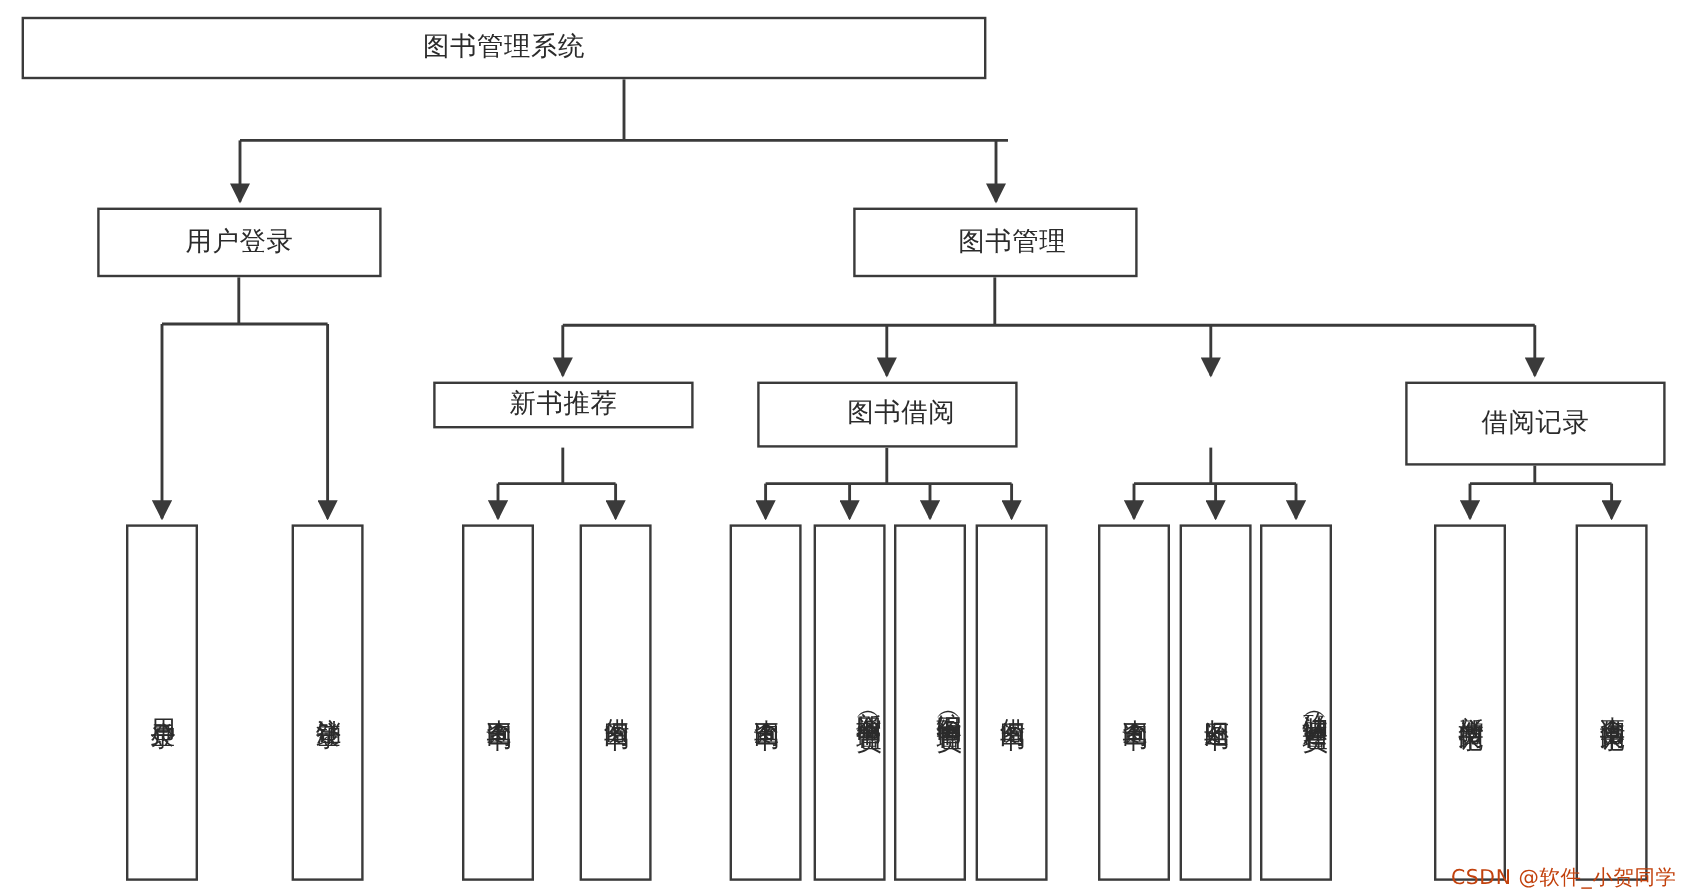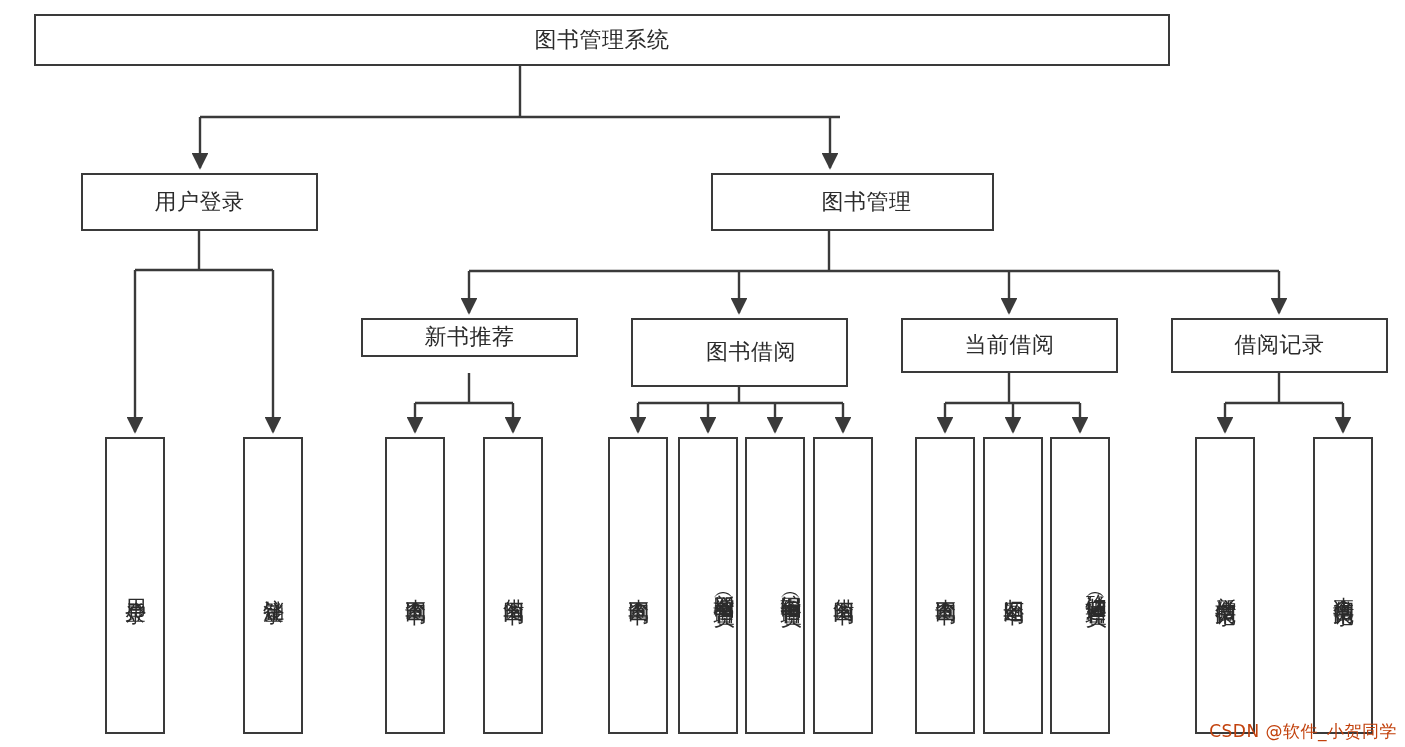--- a/index.html
+++ b/index.html
@@ -116,41 +116,38 @@
       <path d="M 1013 403 L 1013 432" marker-end="url(#arrow)"></path>
       <path d="M 1080 403 L 1080 432" marker-end="url(#arrow)"></path>
 
       <path d="M 1279 373 L 1279 403"></path>
       <path d="M 1225 403 L 1343 403"></path>
       <path d="M 1225 403 L 1225 432" marker-end="url(#arrow)"></path>
       <path d="M 1343 403 L 1343 432" marker-end="url(#arrow)"></path>
     </g>
   </svg>
 
-  <div class="node node-h" style="left:18px; top:14px; width:1136px; height:52px;margin-left:16px;">
+  <div class="node node-h" style="left:18px; top:14px; width:804px; height:52px;">
     <span>图书管理系统</span>
   </div>
 
   <div class="node node-h" style="left:81px; top:173px; width:237px; height:58px;">
     <span>用户登录</span>
   </div>
-  <div class="node node-h" style="left:711px; top:173px; width:283px; height:58px;padding-left:28px;">
+  <div class="node node-h" style="left:711px; top:173px; width:237px; height:58px;padding-left:28px;">
     <span>图书管理</span>
   </div>
 
   <div class="node node-h" style="left:361px; top:318px; width:217px; height:39px;">
     <span>新书推荐</span>
   </div>
-  <div class="node node-h" style="left:631px; top:318px; width:217px; height:69px;padding-left:23px;">
+  <div class="node node-h" style="left:631px; top:318px; width:217px; height:55px;padding-left:23px;">
     <span>图书借阅</span>
   </div>
-  <div class="node node-h" style="left:901px; top:318px; width:217px; height:55px;">
-    <span>当前借阅</span>
-  </div>
-  <div class="node node-h" style="left:1171px; top:318px; width:217px; height:55px;">
+  <div class="node node-h" style="left:1171px; top:318px; width:217px; height:70px;">
     <span>借阅记录</span>
   </div>
 
   <div class="node node-v v-mid" style="left:105px; top:437px; width:60px; height:297px;">
     <span>用户登录</span>
   </div>
   <div class="node node-v v-mid" style="left:243px; top:437px; width:60px; height:297px;">
     <span>注销登录</span>
   </div>
 

